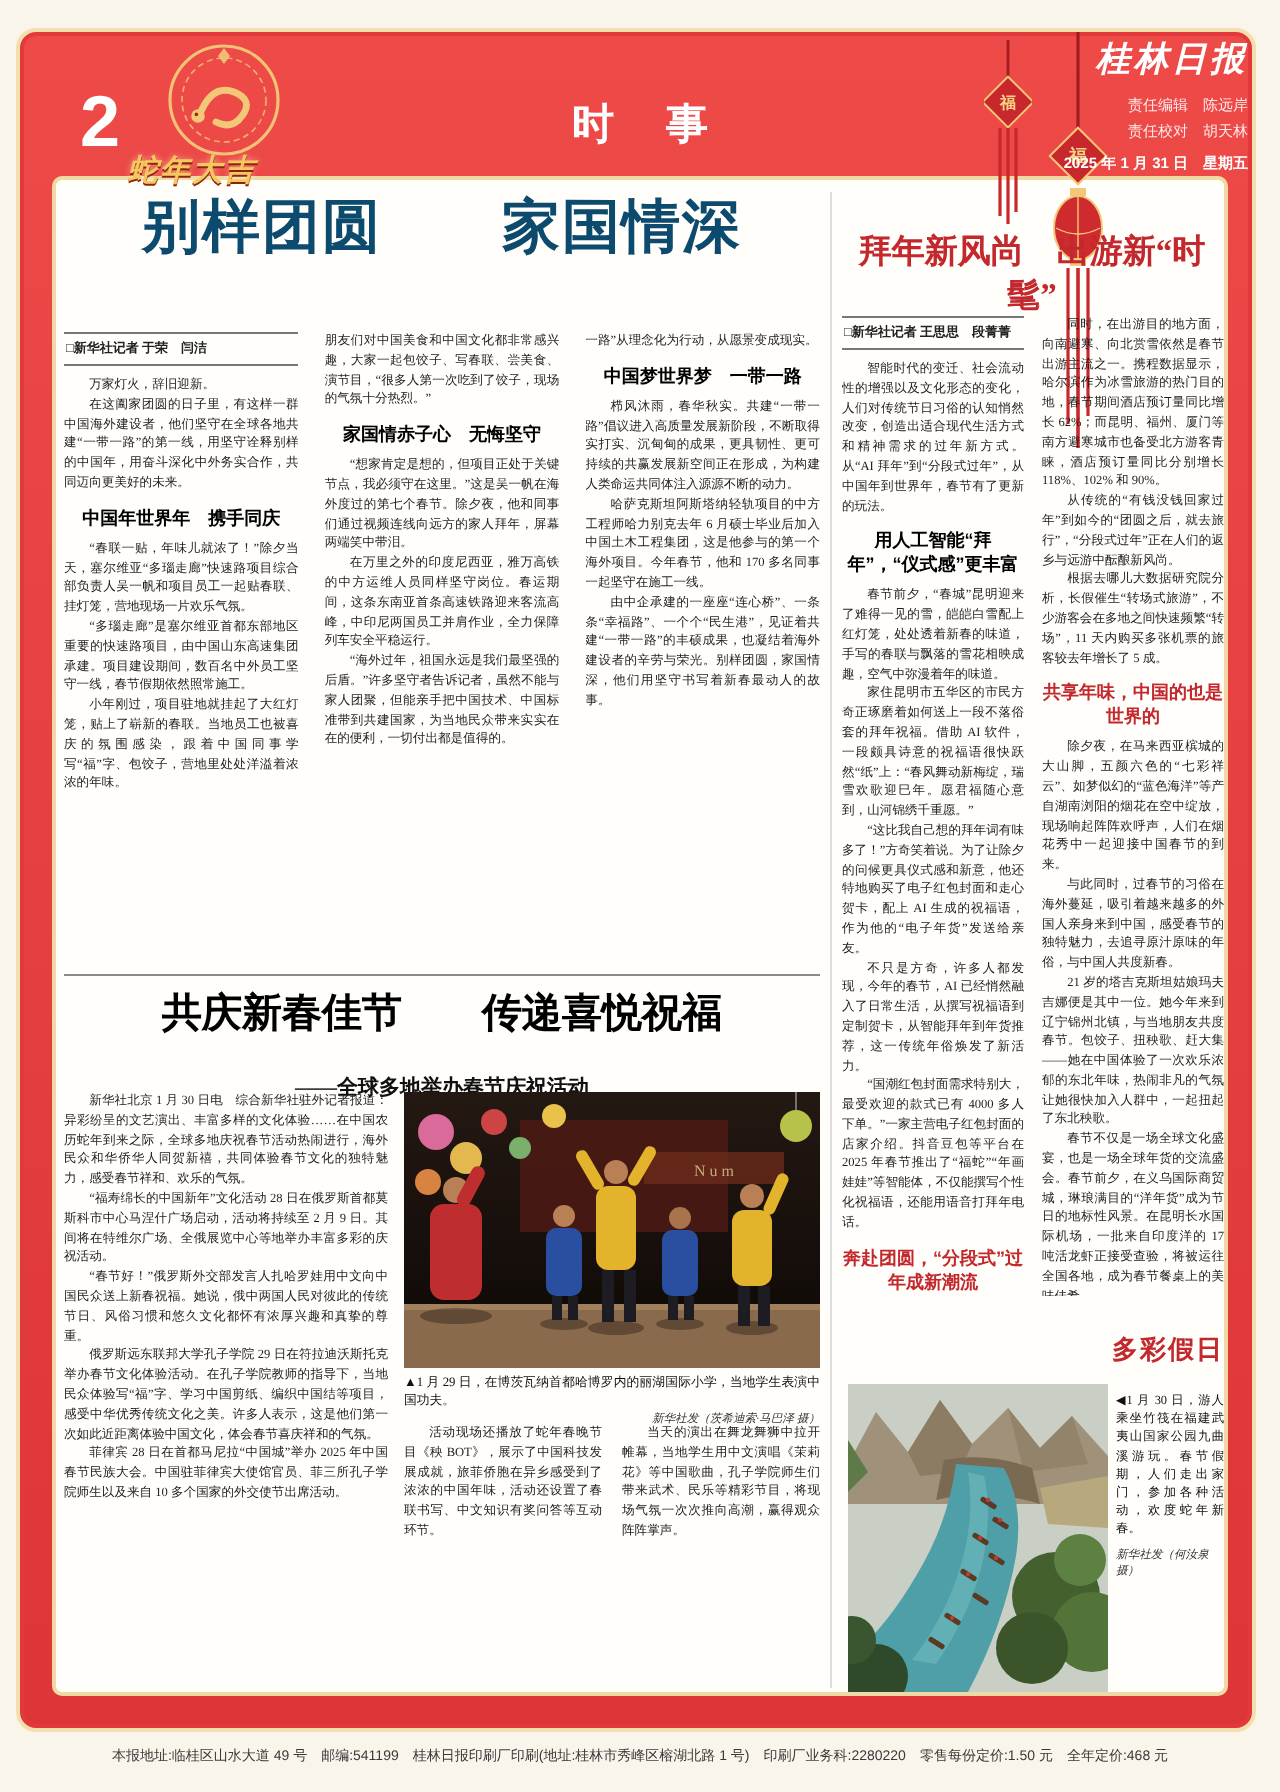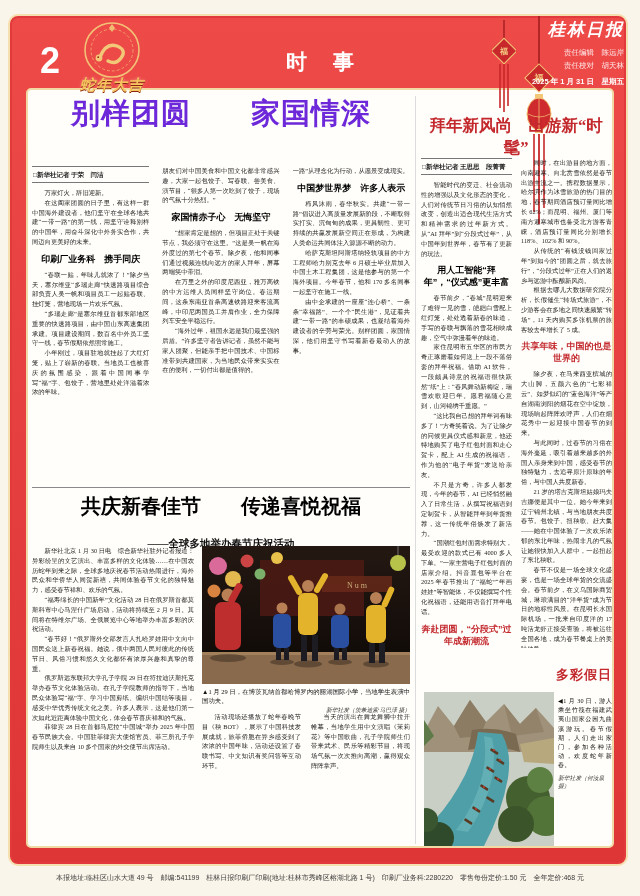--- a/index.html
+++ b/index.html
@@ -3,29 +3,29 @@
 <meta charset="utf-8">
 <style>
   html,body{margin:0;padding:0;}
   body{width:640px;height:896px;background:#f7f1e4;font-family:"Liberation Serif","DejaVu Serif",serif;}
   .page{position:relative;width:640px;height:896px;overflow:hidden;background:#faf5ea;}
   .frame{position:absolute;left:8px;top:14px;width:620px;height:852px;background:linear-gradient(#ed4a48,#de3537);border:2px solid #f6dfae;border-radius:10px;box-sizing:border-box;box-shadow:inset 0 0 0 2px #e23a3c;}
   .panel{position:absolute;left:26px;top:88px;width:588px;height:760px;background:#fffefa;border:2px solid #f0d9a4;border-radius:5px;box-sizing:border-box;}
   
   .pagenum{position:absolute;left:40px;top:40px;font:900 36px "Liberation Sans",sans-serif;color:#fff;}
   .emblem{position:absolute;left:80px;top:20px;}
-  .zodiac{position:absolute;left:64px;top:76px;font:900 italic 15px "Liberation Sans",sans-serif;color:#f6c75e;letter-spacing:1px;text-shadow:0 1px 0 #8a2410,0 0 3px rgba(255,240,200,.55);margin-left:16px;}
+  .zodiac{position:absolute;left:64px;top:76px;font:900 italic 15px "Liberation Sans",sans-serif;color:#f6c75e;letter-spacing:1px;text-shadow:0 1px 0 #8a2410,0 0 3px rgba(255,240,200,.55);}
   .section{position:absolute;left:180px;width:280px;top:48px;text-align:center;font:bold 21px "Liberation Serif",serif;color:#fff;letter-spacing:26px;text-indent:26px;}
   .masthead{position:absolute;right:16px;top:18px;font:bold italic 17px "Liberation Serif",serif;color:#fff;letter-spacing:2px;}
   .duty{position:absolute;right:16px;font:7.5px "Liberation Sans",sans-serif;color:#ffe9e9;}
   .d1{top:48px}.d2{top:61px}
   .hdate{position:absolute;right:16px;top:77px;font:bold 7.5px "Liberation Sans",sans-serif;color:#fff;}
   .knot{position:absolute;}
   
-  .m-headline{position:absolute;left:30px;top:94px;width:382px;text-align:center;font:900 29px "Liberation Sans",sans-serif;color:#6d28d9;letter-spacing:1px;}
+  .m-headline{position:absolute;left:30px;top:94px;width:382px;text-align:center;font:900 29px "Liberation Sans",sans-serif;color:#0c4a6e;letter-spacing:1px;}
   .m-subtitle{position:absolute;left:30px;top:138px;width:382px;text-align:center;font:bold 14px "Liberation Serif",serif;color:#111;}
   .cols{position:absolute;display:flex;}
   .cols-main{left:32px;top:166px;width:378px;height:316px;gap:13px;}
   .cols-right{left:421px;top:158px;width:191px;height:490px;gap:9px;justify-content:center;}
   .cols-mid{left:202px;top:712px;width:208px;height:136px;gap:10px;}
   .col{flex:1;overflow:hidden;}
   .byline{border-top:1px solid #777;border-bottom:1px solid #777;padding:3.5px 1px;font-size:6.5px;font-weight:bold;color:#222;margin-bottom:5px;line-height:8px;}
   p.bp{margin:0;text-indent:2em;font-size:6.3px;line-height:9.8px;text-align:justify;color:#1d1d1d;}
   p.noind{text-indent:0;}
   h4.sub{margin:6px 0 5px;font:bold 9px "Liberation Sans",sans-serif;text-align:center;color:#000;line-height:12px;}
@@ -98,35 +98,35 @@
   <div class="duty d2">责任校对　胡天林</div>
   <div class="hdate">2025 年 1 月 31 日　星期五</div>
 
   <div class="m-headline">别样团圆　　家国情深</div>
 
   <div class="cols cols-main">
     <div class="col">
       <div class="byline">□新华社记者 于荣　闫洁</div>
       <p class="bp">万家灯火，辞旧迎新。</p>
       <p class="bp">在这阖家团圆的日子里，有这样一群中国海外建设者，他们坚守在全球各地共建“一带一路”的第一线，用坚守诠释别样的中国年，用奋斗深化中外务实合作，共同迈向更美好的未来。</p>
-      <h4 class="sub">印刷厂业务科　携手同庆</h4>
+      <h4 class="sub">中国年世界年　携手同庆</h4>
       <p class="bp">“春联一贴，年味儿就浓了！”除夕当天，塞尔维亚“多瑙走廊”快速路项目综合部负责人吴一帆和项目员工一起贴春联、挂灯笼，营地现场一片欢乐气氛。</p>
       <p class="bp">“多瑙走廊”是塞尔维亚首都东部地区重要的快速路项目，由中国山东高速集团承建。项目建设期间，数百名中外员工坚守一线，春节假期依然照常施工。</p>
       <p class="bp">小年刚过，项目驻地就挂起了大红灯笼，贴上了崭新的春联。当地员工也被喜庆的氛围感染，跟着中国同事学写“福”字、包饺子，营地里处处洋溢着浓浓的年味。</p>
     </div>
     <div class="col">
       <p class="bp noind">朋友们对中国美食和中国文化都非常感兴趣，大家一起包饺子、写春联、尝美食、演节目，“很多人第一次吃到了饺子，现场的气氛十分热烈。”</p>
       <h4 class="sub">家国情赤子心　无悔坚守</h4>
       <p class="bp">“想家肯定是想的，但项目正处于关键节点，我必须守在这里。”这是吴一帆在海外度过的第七个春节。除夕夜，他和同事们通过视频连线向远方的家人拜年，屏幕两端笑中带泪。</p>
       <p class="bp">在万里之外的印度尼西亚，雅万高铁的中方运维人员同样坚守岗位。春运期间，这条东南亚首条高速铁路迎来客流高峰，中印尼两国员工并肩作业，全力保障列车安全平稳运行。</p>
       <p class="bp">“海外过年，祖国永远是我们最坚强的后盾。”许多坚守者告诉记者，虽然不能与家人团聚，但能亲手把中国技术、中国标准带到共建国家，为当地民众带来实实在在的便利，一切付出都是值得的。</p>
     </div>
     <div class="col">
       <p class="bp noind">一路”从理念化为行动，从愿景变成现实。</p>
-      <h4 class="sub">中国梦世界梦　许多人表示</h4>
+      <h4 class="sub">中国梦世界梦　一带一路</h4>
       <p class="bp">栉风沐雨，春华秋实。共建“一带一路”倡议进入高质量发展新阶段，不断取得实打实、沉甸甸的成果，更具韧性、更可持续的共赢发展新空间正在形成，为构建人类命运共同体注入源源不断的动力。</p>
       <p class="bp">哈萨克斯坦阿斯塔纳轻轨项目的中方工程师哈力别克去年 6 月硕士毕业后加入中国土木工程集团，这是他参与的第一个海外项目。今年春节，他和 170 多名同事一起坚守在施工一线。</p>
       <p class="bp">由中企承建的一座座“连心桥”、一条条“幸福路”、一个个“民生港”，见证着共建“一带一路”的丰硕成果，也凝结着海外建设者的辛劳与荣光。别样团圆，家国情深，他们用坚守书写着新春最动人的故事。</p>
     </div>
   </div>
 
   <div class="vdiv"></div>
   <div class="hr1"></div>
 
   <div class="r-headline">拜年新风尚　出游新“时髦”</div>

